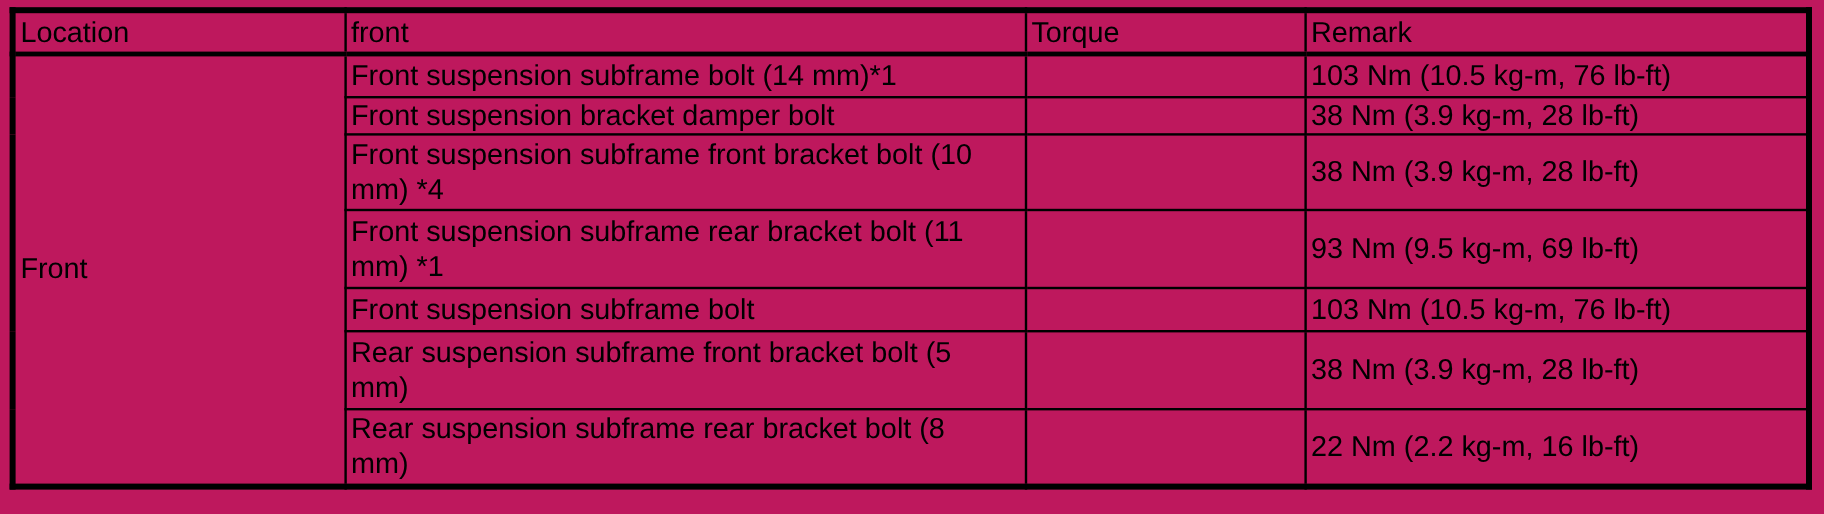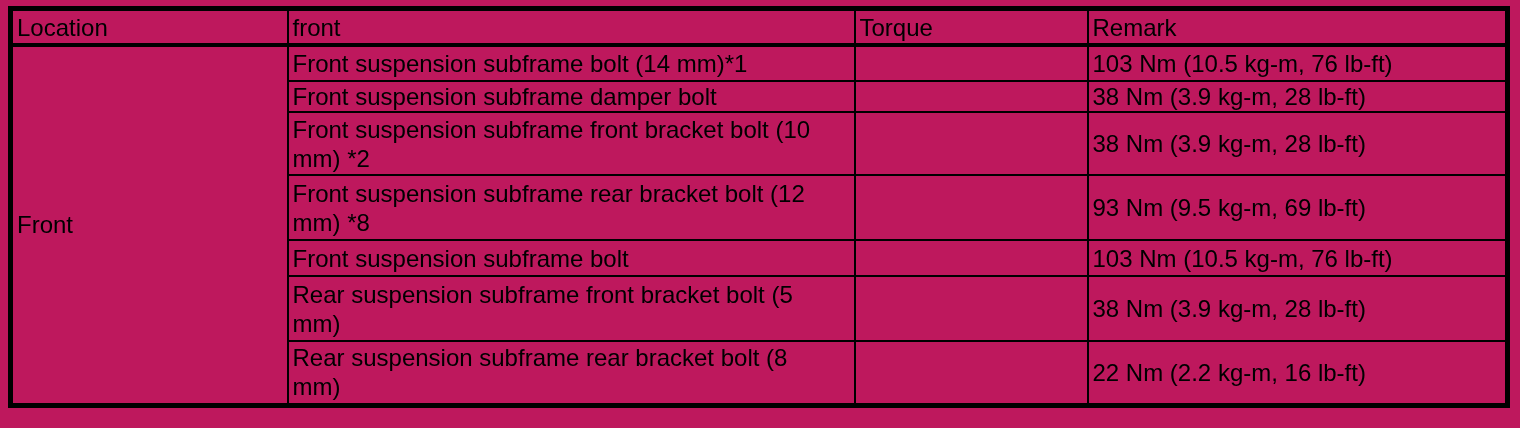--- a/index.html
+++ b/index.html
@@ -75,31 +75,31 @@
       </tr>
     </thead>
     <tbody>
       <tr class="r1">
         <td class="loc-cell" rowspan="7">Front</td>
         <td class="item-cell">Front suspension subframe bolt (14 mm)*1</td>
         <td class="remark-cell"></td>
         <td class="torque-cell">103 Nm (10.5 kg-m, 76 lb-ft)</td>
       </tr>
       <tr class="r2">
-        <td class="item-cell">Front suspension subframe damper bolt</td>
+        <td class="item-cell">Front suspension bracket damper bolt</td>
         <td class="remark-cell"></td>
         <td class="torque-cell">38 Nm (3.9 kg-m, 28 lb-ft)</td>
       </tr>
       <tr class="r3">
-        <td class="item-cell">Front suspension subframe front bracket bolt (10 mm) *2</td>
+        <td class="item-cell">Front suspension subframe front bracket bolt (10 mm) *4</td>
         <td class="remark-cell"></td>
         <td class="torque-cell">38 Nm (3.9 kg-m, 28 lb-ft)</td>
       </tr>
       <tr class="r4">
-        <td class="item-cell">Front suspension subframe rear bracket bolt (12 mm) *8</td>
+        <td class="item-cell">Front suspension subframe rear bracket bolt (11 mm) *1</td>
         <td class="remark-cell"></td>
         <td class="torque-cell">93 Nm (9.5 kg-m, 69 lb-ft)</td>
       </tr>
       <tr class="r5">
         <td class="item-cell">Front suspension subframe bolt</td>
         <td class="remark-cell"></td>
         <td class="torque-cell">103 Nm (10.5 kg-m, 76 lb-ft)</td>
       </tr>
       <tr class="r6">
         <td class="item-cell">Rear suspension subframe front bracket bolt (5 mm)</td>

